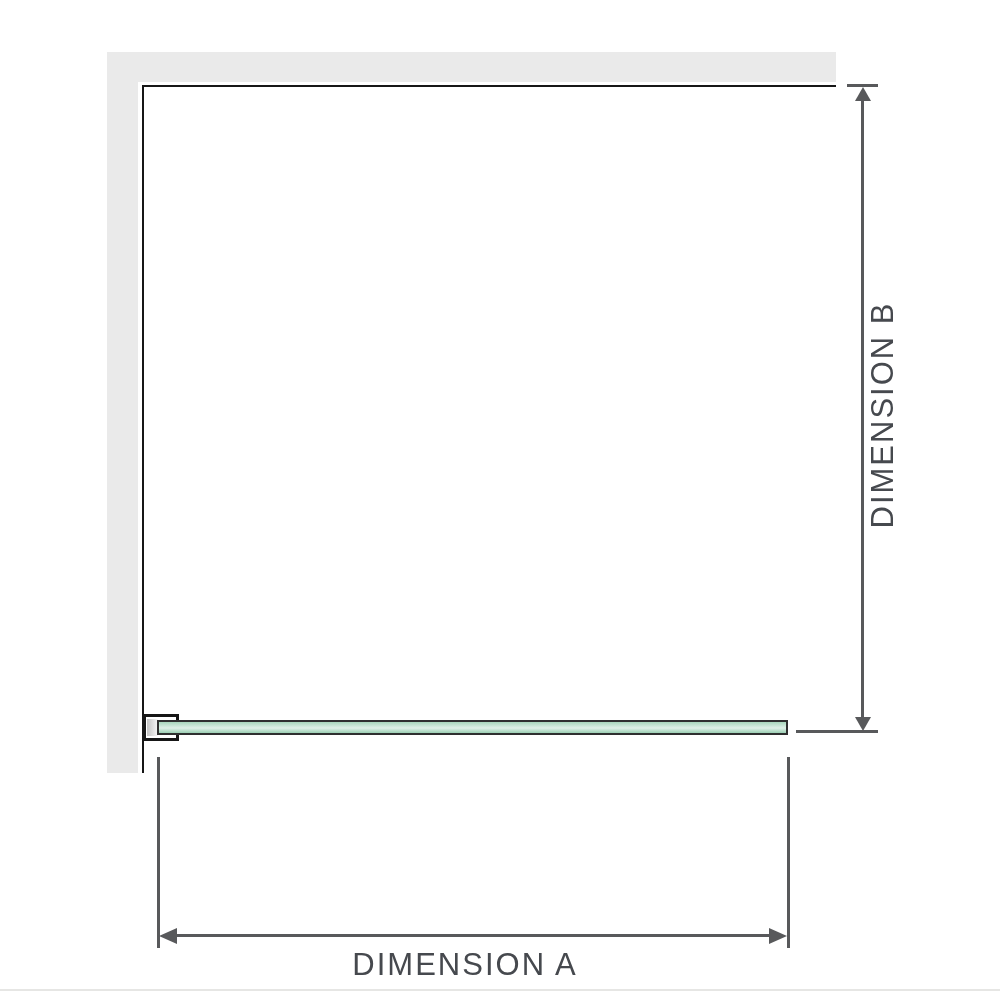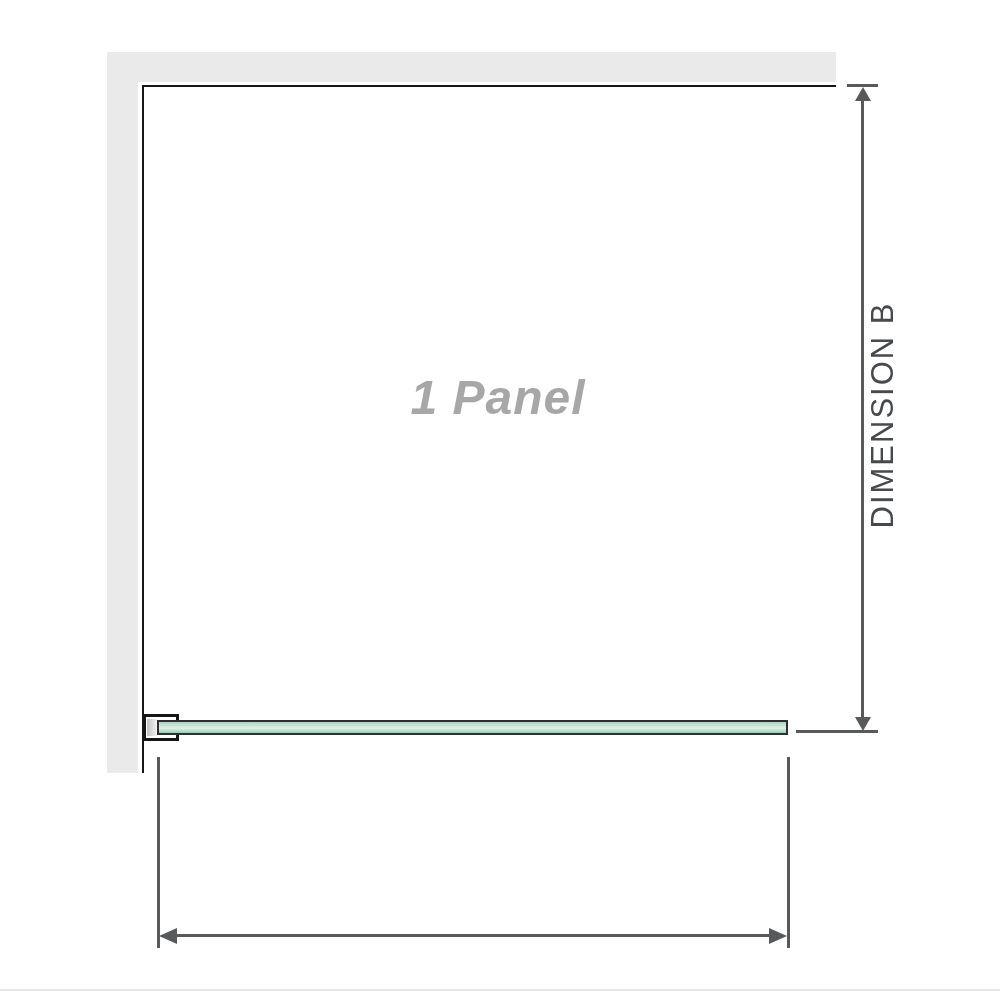--- a/index.html
+++ b/index.html
@@ -150,34 +150,34 @@
 </head>
 <body>
 
 <div class="canvas">
 
   <div class="abs wall-left"></div>
   <div class="abs wall-top"></div>
   <div class="abs edge-top"></div>
   <div class="abs edge-left"></div>
 
-  <div class="abs panel-label">1 Panel</div>
 
   <div class="abs bracket"></div>
   <div class="abs bracket-shim"></div>
   <div class="abs glass"></div>
 
   <div class="abs dimb-tick-top"></div>
   <div class="abs dimb-tick-bottom"></div>
   <div class="abs dimb-line"></div>
   <div class="abs dimb-arrow-up"></div>
   <div class="abs dimb-arrow-down"></div>
   <div class="abs dimb-label">DIMENSION B</div>
 
   <div class="abs dima-ext-left"></div>
   <div class="abs dima-ext-right"></div>
   <div class="abs dima-line"></div>
   <div class="abs dima-arrow-left"></div>
   <div class="abs dima-arrow-right"></div>
+  <div class="abs dima-label">DIMENSION A</div>
 
   <div class="abs baseline-rule"></div>
 
 </div>
 
 </body></html>

